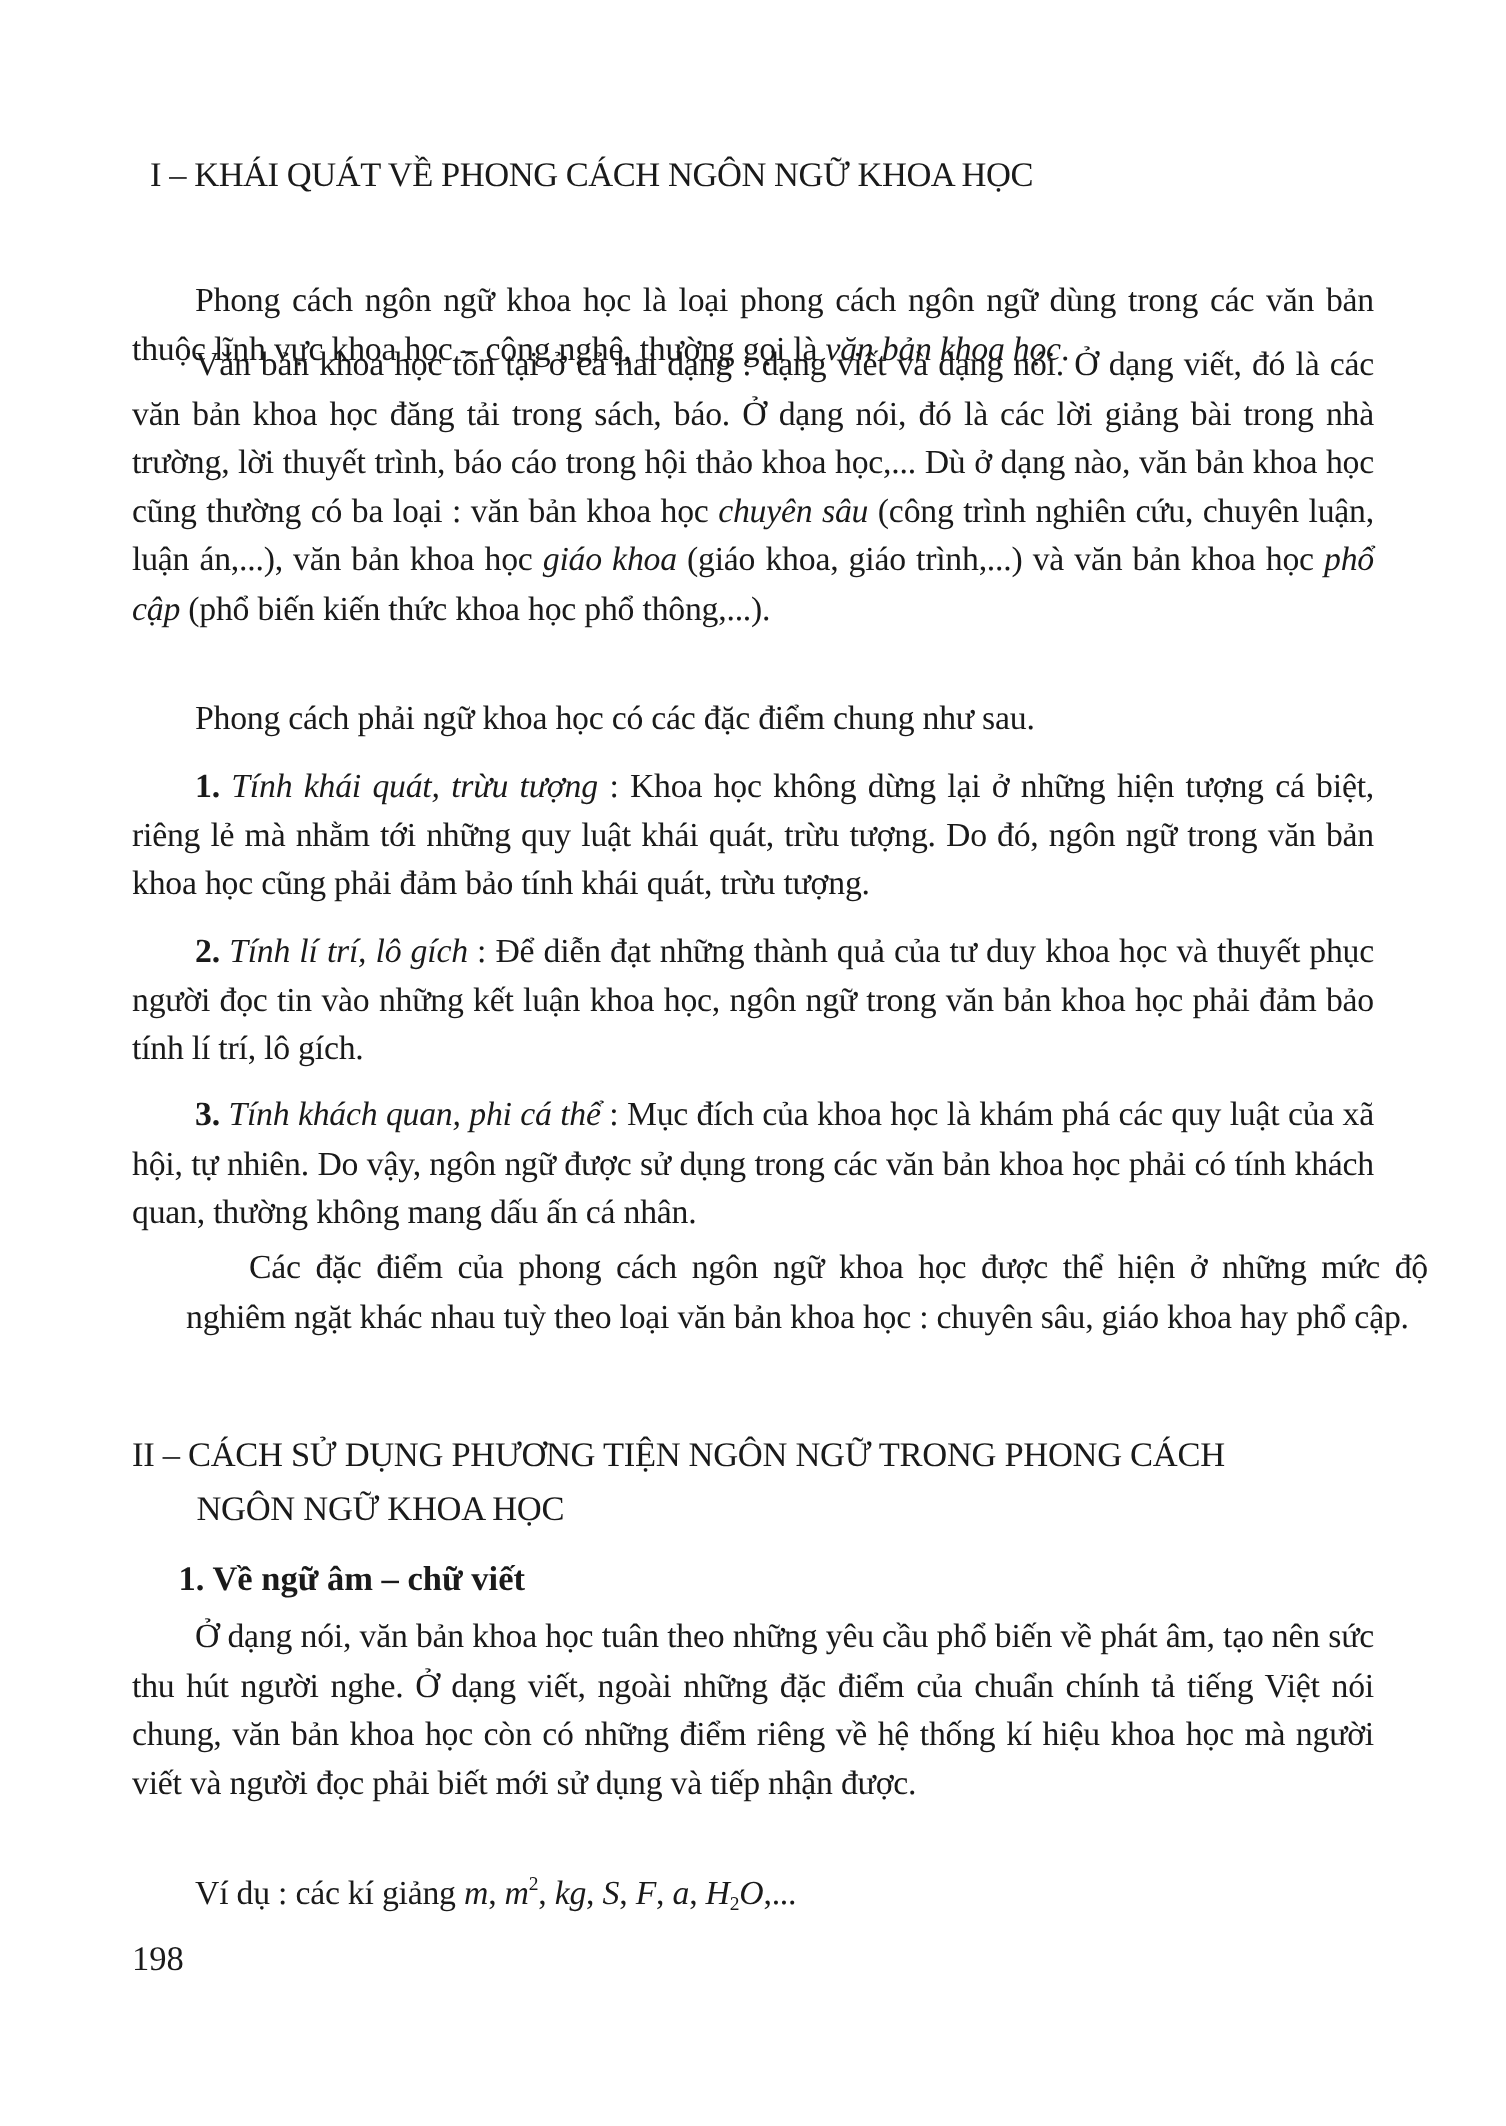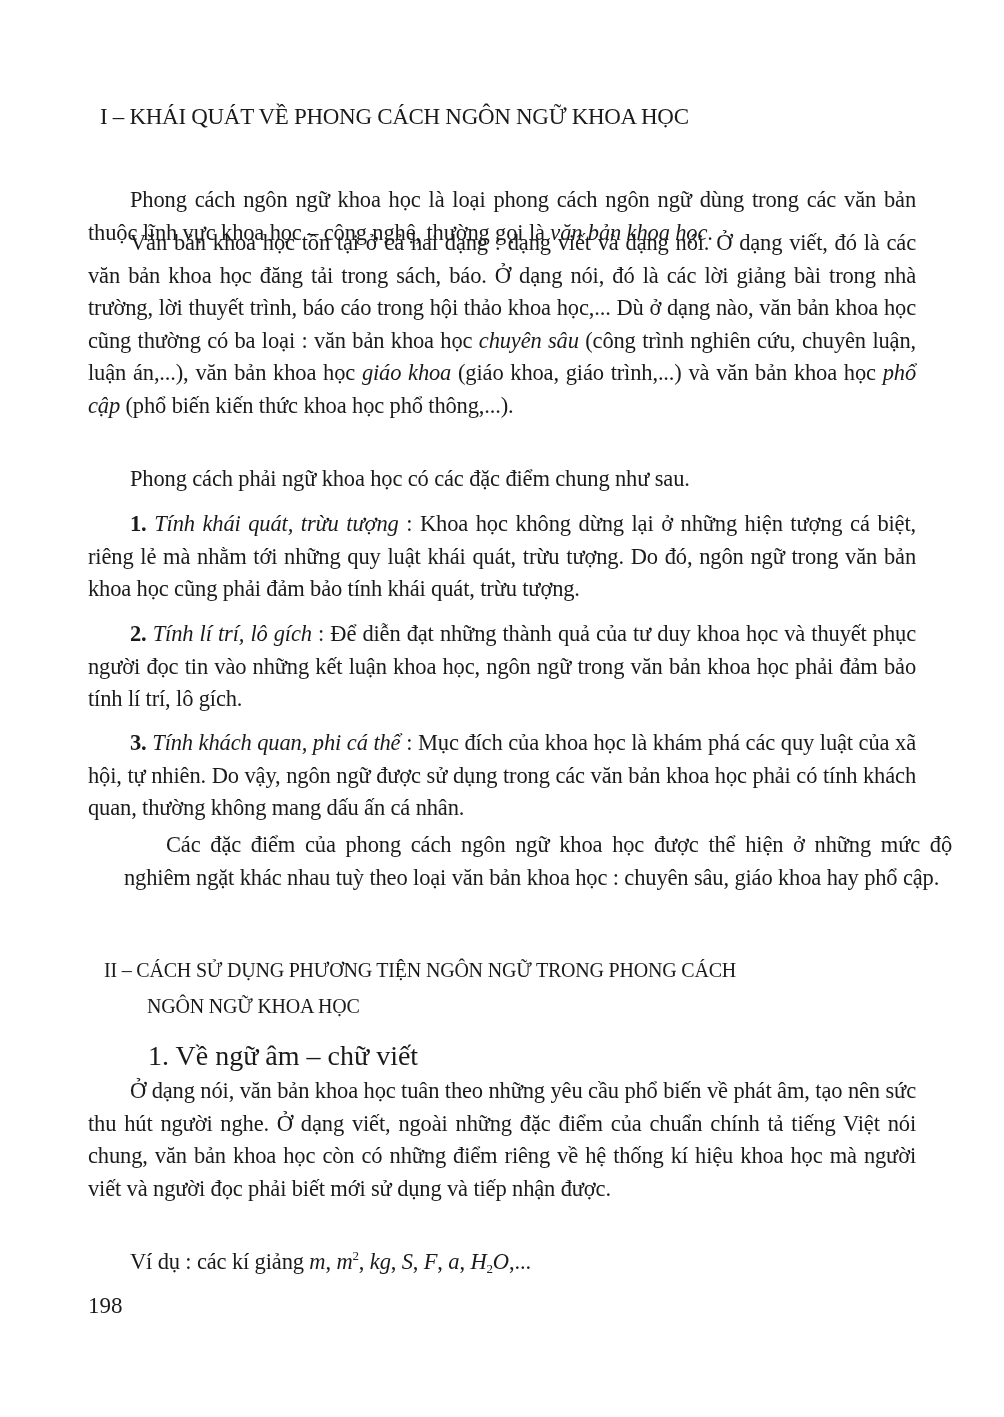--- a/index.html
+++ b/index.html
@@ -1,26 +1,26 @@
 <!DOCTYPE html>
 <html><head>
   <meta charset="utf-8">
   <style>
     html, body { margin: 0; padding: 0; background: #ffffff; }
     body { width: 1004px; height: 1417px; position: relative; overflow: hidden;
            font-family: "Liberation Serif", "DejaVu Serif", serif; color: #1a1a1a; }
     .page { position: absolute; left: 88px; top: 0; width: 828px; }
     .h1 { position: absolute; left: 12px; font-size: 23px; letter-spacing: -0.3px; white-space: nowrap; }
-    .h1-wrap { position: absolute; left: 16px; width: 828px; font-size: 20px; line-height: 36px; letter-spacing: -0.2px; font-family: Liberation Serif, serif; }
+    .h1-wrap { position: absolute; left: 0; width: 828px; font-size: 23px; line-height: 36px; letter-spacing: -0.2px; font-family: Liberation Serif, serif; }
     .h1-wrap .l2 { padding-left: 43px; display:block; }
     .para { position: absolute; left: 0; width: 828px; font-size: 22.5px; line-height: 32.5px;
             text-align: justify; text-indent: 42px; letter-spacing: -0.15px; }
     .para i { font-style: italic; }
     .para b { font-weight: bold; }
-    .sub { position: absolute; left: 60px; font-size: 28px; font-weight: normal; white-space: nowrap; }
+    .sub { position: absolute; left: 31px; font-size: 23px; font-weight: bold; white-space: nowrap; }
     .pagenum { position: absolute; left: 0; font-size: 23px; }
     sup { font-size: 13px; vertical-align: 9px; line-height: 0; }
     sub { font-size: 13px; vertical-align: -4px; line-height: 0; }
   </style>
 </head>
 <body>
 
 <div class="page">
 
   <div class="h1" style="top:104px;">I – KHÁI QUÁT VỀ PHONG CÁCH NGÔN NGỮ KHOA HỌC</div>

